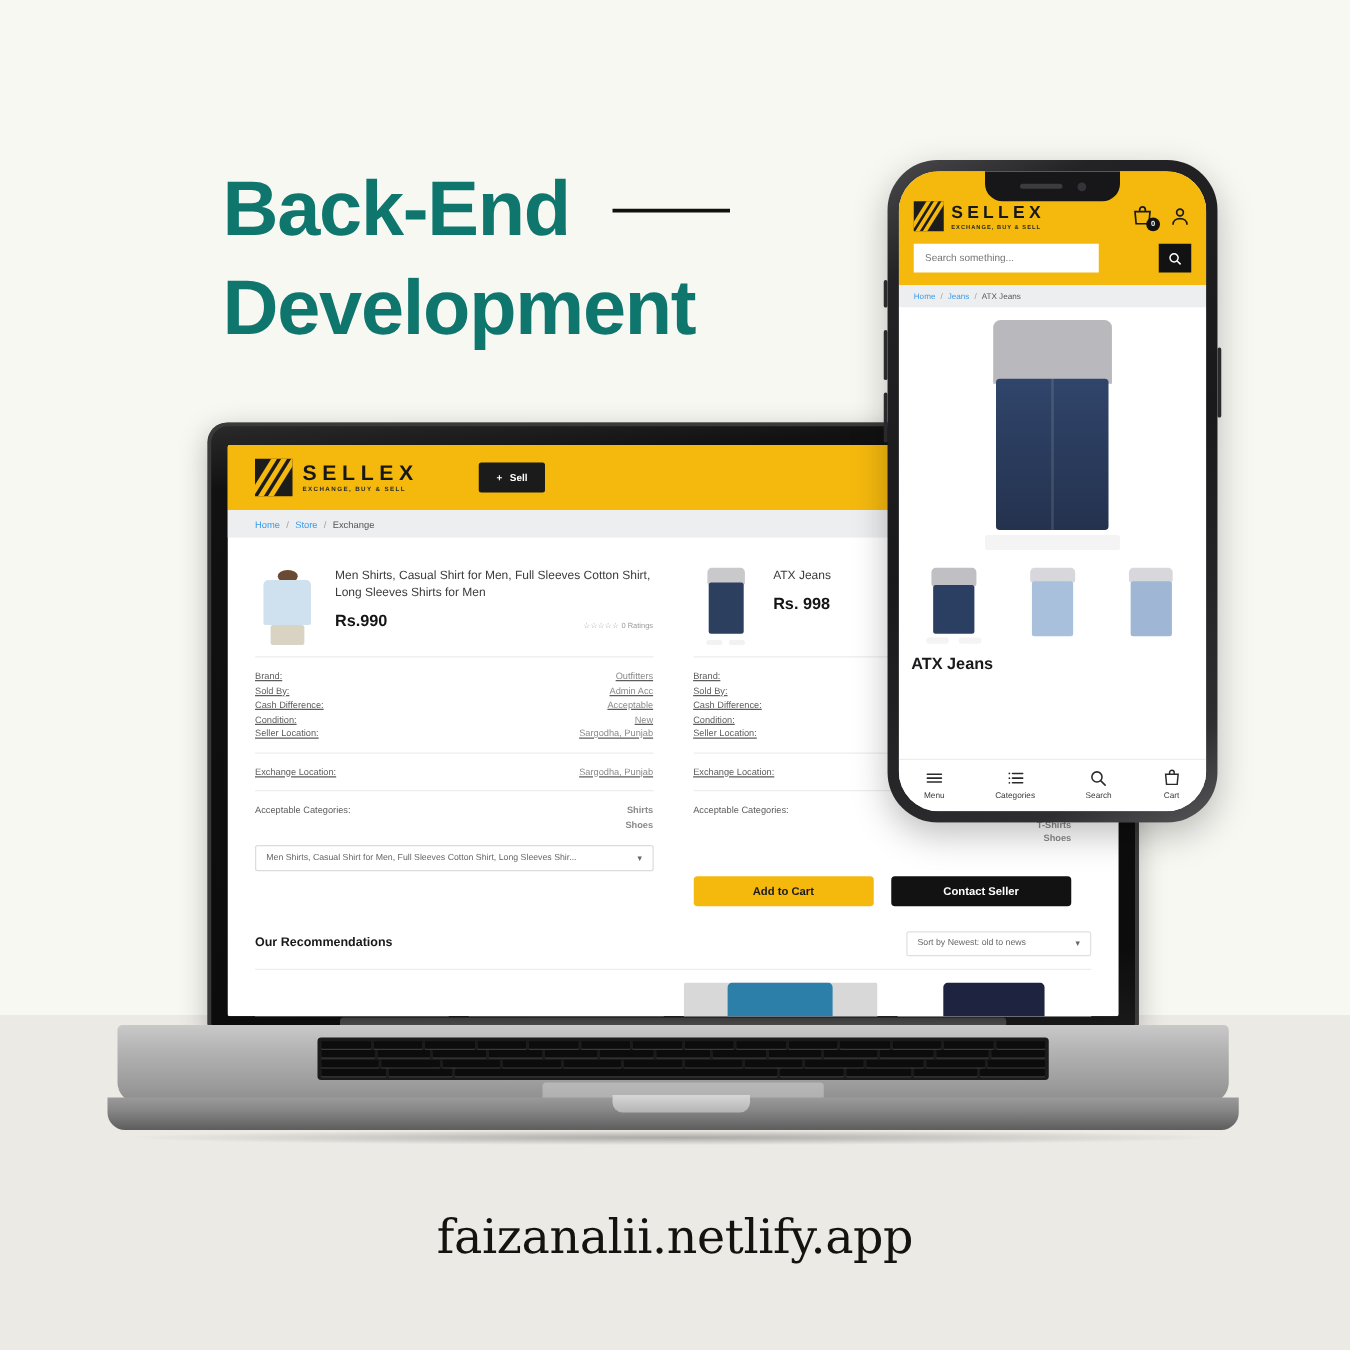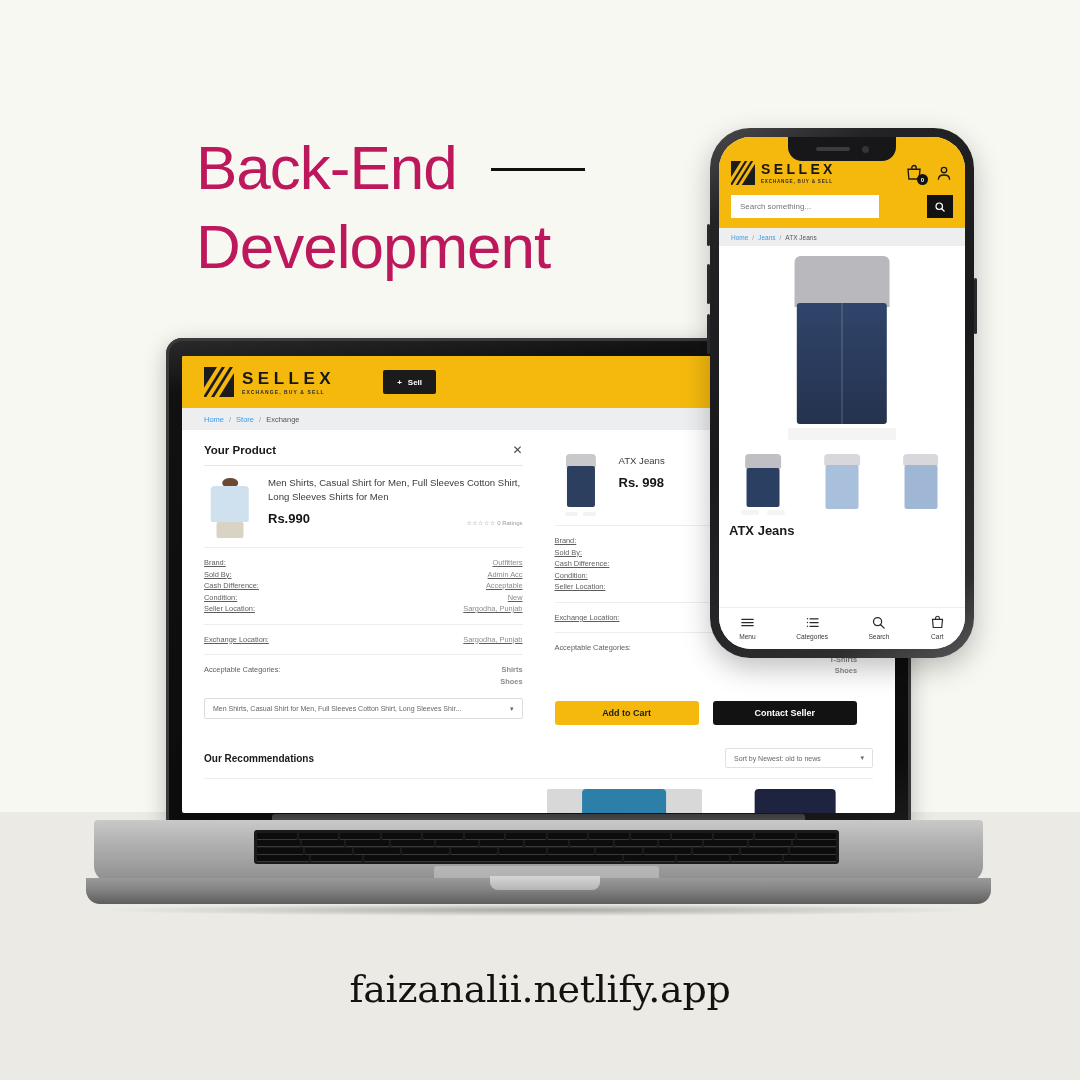--- a/index.html
+++ b/index.html
@@ -11,27 +11,27 @@
     overflow: hidden;
   }
 
   
   .bg-top { position:absolute; left:0; top:0; width:1080px; height:812px; background:#f8f8f3; }
   .bg-bottom { position:absolute; left:0; top:812px; width:1080px; height:268px; background:#eceae5; }
 
   
   .headline {
     position: absolute;
-    left: 196px; top: 128px;
+    left: 178px; top: 128px;
     width: 560px;
     font-size: 62px;
     line-height: 79px;
     letter-spacing: -1px;
-    color: #be185d;
-    font-weight: 400;
+    color: #0f766e;
+    font-weight: 700;
   }
   .headline .l1 { display:block; white-space:nowrap; }
   .headline .l2 { display:block; }
   .rule {
     display:inline-block;
     width: 94px; height: 3px;
     background:#12100e;
     vertical-align: 18px;
     margin-left: 34px;
   }
@@ -331,24 +331,20 @@
           <a href="#">Home</a>
           <span class="sep">/</span>
           <a href="#">Store</a>
           <span class="sep">/</span>
           <span>Exchange</span>
         </div>
 
         <div class="web-body">
 
           <div class="panel">
-            <div class="panel-head">
-              <div class="panel-title">Your Product</div>
-              <div class="close-x">✕</div>
-            </div>
 
             <div class="prod-row">
               <div class="thumb">
                 <div class="person">
                   <div class="p-bg" style="background:#fff"></div>
                   <div class="p-head" style="top:2px;width:30%;height:16%;background:#6b4a33"></div>
                   <div class="p-torso" style="top:16%;width:74%;height:58%;background:#cfe0ee"></div>
                   <div class="p-legs" style="top:74%;width:52%;height:26%;background:#d9d3c4"></div>
                 </div>
               </div>

